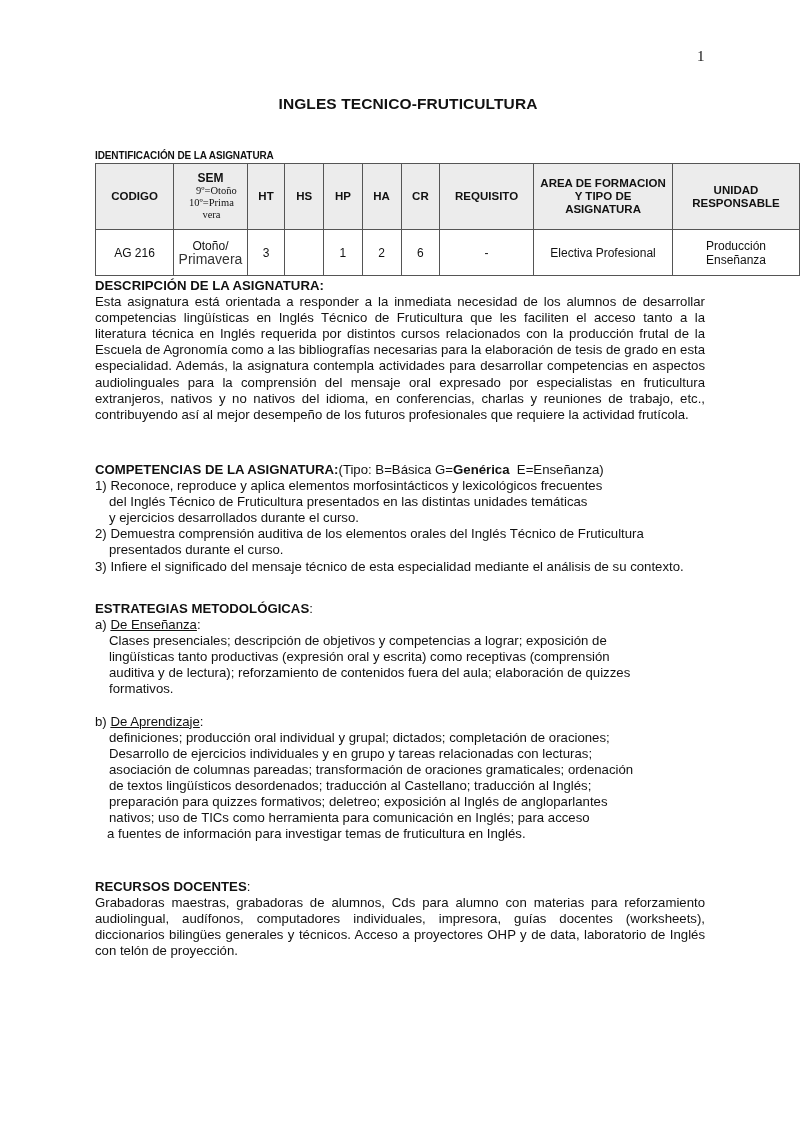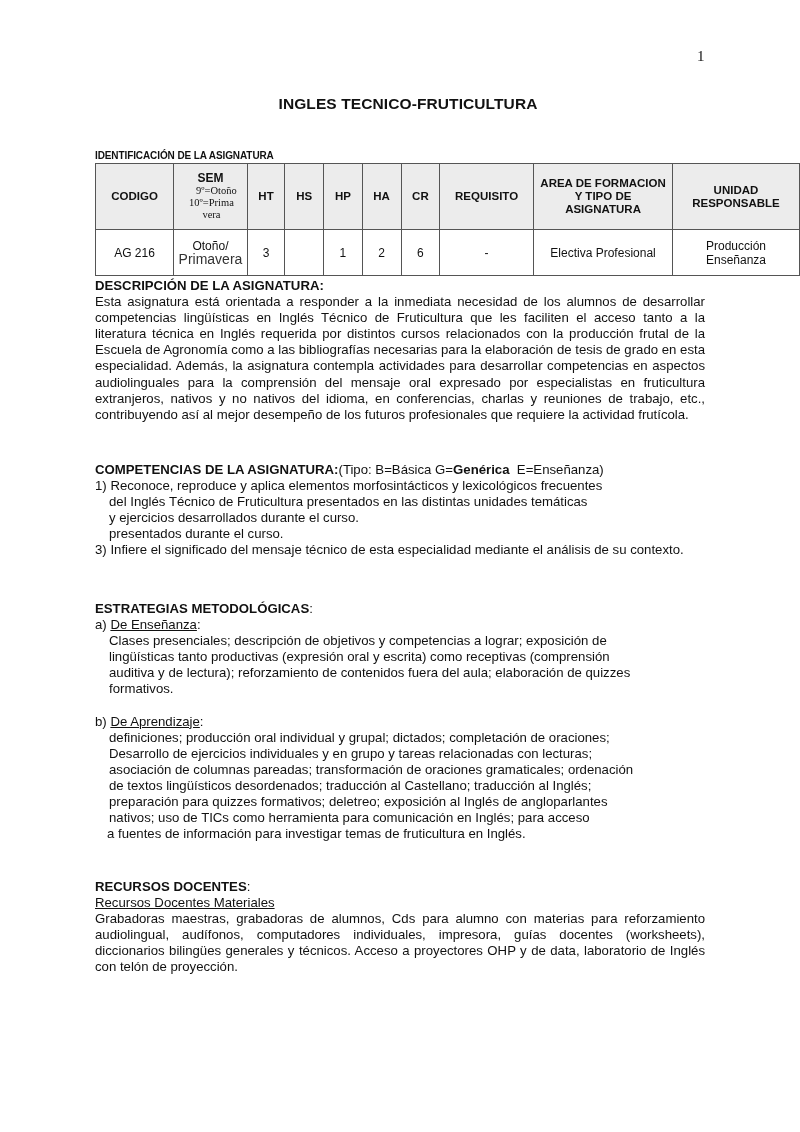--- a/index.html
+++ b/index.html
@@ -78,20 +78,21 @@
 <div class="section" style="top:278px;">
   <p class="h">DESCRIPCIÓN DE LA ASIGNATURA:</p>
   <p class="justify">Esta asignatura está orientada a responder a la inmediata necesidad de los alumnos de desarrollar competencias lingüísticas en Inglés Técnico de Fruticultura que les faciliten el acceso tanto a la literatura técnica en Inglés requerida por distintos cursos relacionados con la producción frutal de la Escuela de Agronomía como a las bibliografías necesarias para la elaboración de tesis de grado en esta especialidad. Además, la asignatura contempla actividades para desarrollar competencias en aspectos audiolinguales para la comprensión del mensaje oral expresado por especialistas en fruticultura extranjeros, nativos y no nativos del idioma, en conferencias, charlas y reuniones de trabajo, etc., contribuyendo así al mejor desempeño de los futuros profesionales  que requiere la actividad frutícola.</p>
 </div>
 
 <div class="section" style="top:462px; width:620px;">
   <p><span class="h">COMPETENCIAS DE LA ASIGNATURA:</span><span>(Tipo: B=Básica G=</span><span class="h">Genérica</span><span style="white-space:pre">  E=Enseñanza)</span></p>
   <p>1) Reconoce, reproduce y aplica elementos morfosintácticos y lexicológicos frecuentes</p>
   <p class="indent">del Inglés Técnico de Fruticultura presentados en las distintas unidades temáticas</p>
   <p class="indent">y ejercicios desarrollados durante el curso.</p>
+  <p>2) Demuestra comprensión auditiva de los elementos orales del Inglés Técnico de Fruticultura</p>
   <p class="indent">presentados durante el curso.</p>
   <p>3) Infiere el significado del mensaje técnico de esta especialidad mediante el análisis de su contexto.</p>
 </div>
 
 <div class="section" style="top:601px;">
   <p><span class="h">ESTRATEGIAS METODOLÓGICAS</span><span>:</span></p>
   <p><span style="white-space:pre">a) </span><span class="u">De Enseñanza</span><span>:</span></p>
   <p class="indent">Clases presenciales; descripción de objetivos y competencias a lograr; exposición de</p>
   <p class="indent">lingüísticas tanto productivas (expresión oral y escrita) como receptivas (comprensión</p>
   <p class="indent">auditiva y de lectura); reforzamiento de contenidos fuera del aula; elaboración de quizzes</p>
@@ -102,15 +103,14 @@
   <p class="indent">Desarrollo de ejercicios individuales y en grupo y tareas relacionadas con lecturas;</p>
   <p class="indent">asociación de columnas pareadas; transformación de oraciones gramaticales; ordenación</p>
   <p class="indent">de textos lingüísticos desordenados; traducción al Castellano; traducción al Inglés;</p>
   <p class="indent">preparación para quizzes formativos; deletreo; exposición al Inglés de angloparlantes</p>
   <p class="indent">nativos; uso de TICs como herramienta para comunicación en Inglés; para acceso</p>
   <p style="padding-left:12px">a fuentes de información para investigar temas de fruticultura en Inglés.</p>
 </div>
 
 <div class="section" style="top:879px;">
   <p><span class="h">RECURSOS DOCENTES</span><span>:</span></p>
-  <p class="u">Recursos Docentes Materiales</p>
   <p class="justify">Grabadoras maestras, grabadoras de alumnos, Cds para alumno con materias para reforzamiento audiolingual, audífonos, computadores individuales, impresora, guías docentes (worksheets), diccionarios bilingües generales y técnicos. Acceso a proyectores OHP y de data, laboratorio de Inglés con telón de proyección.</p>
 </div>
 
 </body></html>

